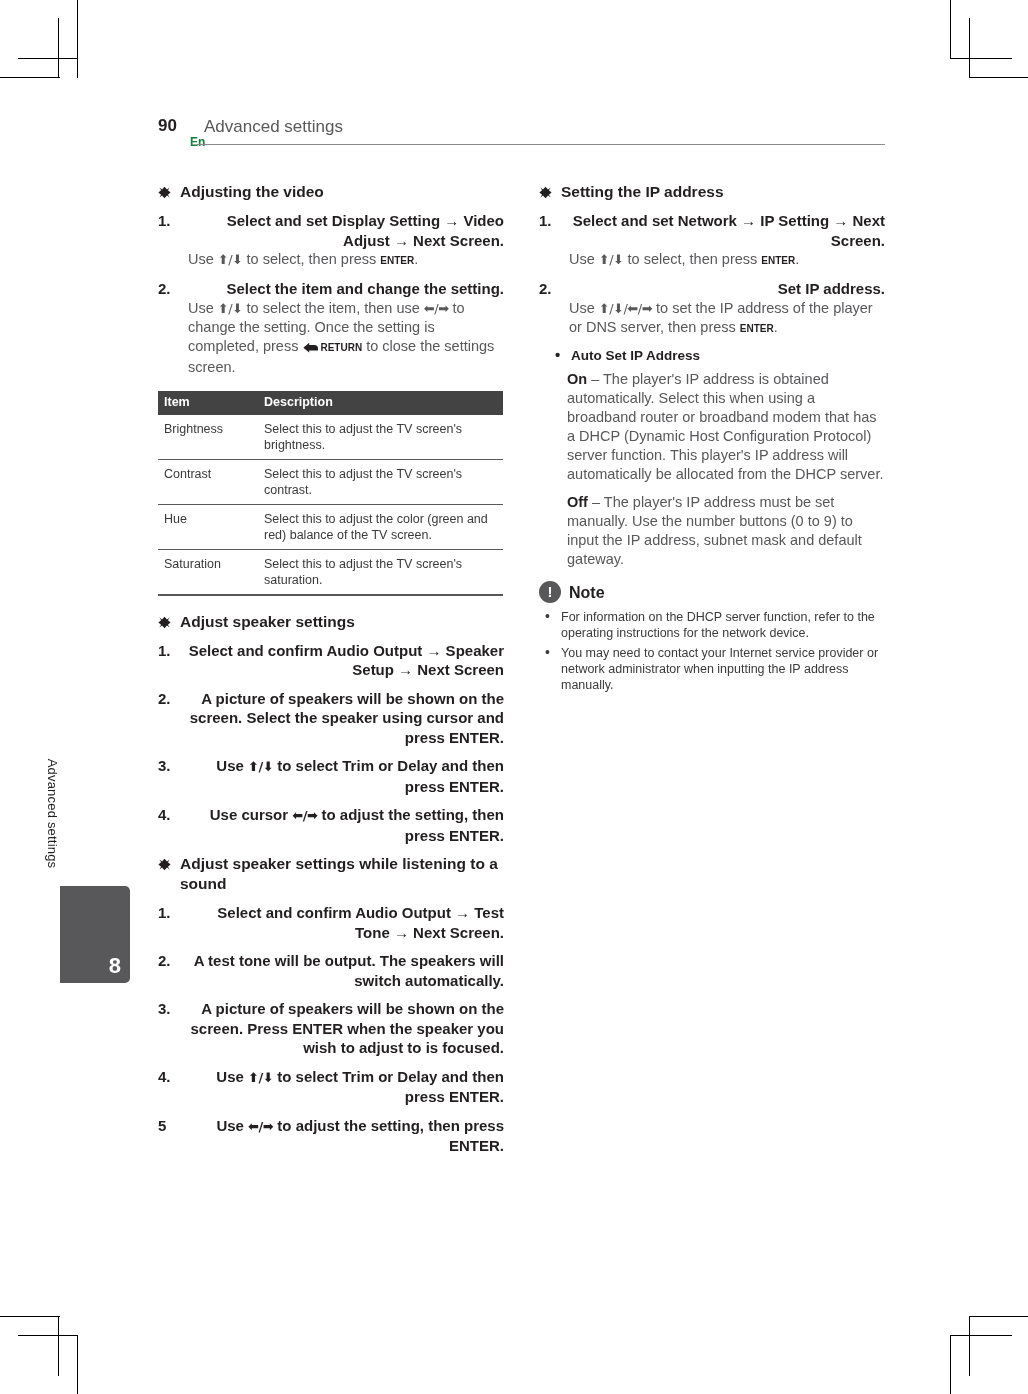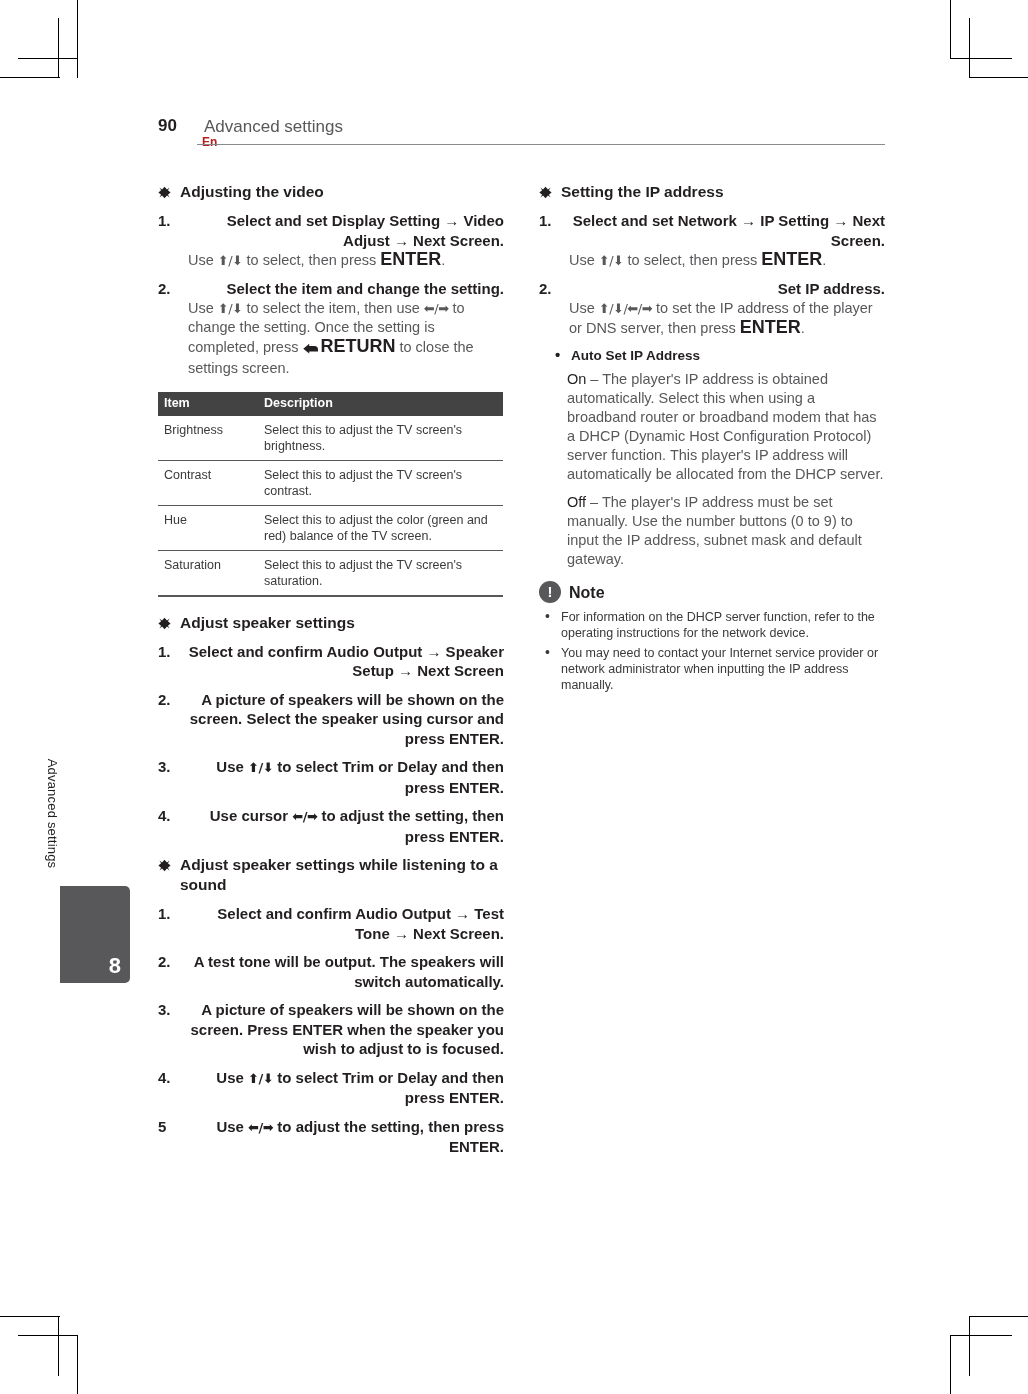--- a/index.html
+++ b/index.html
@@ -19,22 +19,22 @@
   .cm.v{width:1px;}
 
   
   .header{position:absolute;left:158px;top:116px;width:730px;height:40px;}
   .pagenum{
     position:absolute;left:0;top:0;
     font-weight:bold;font-size:17px;line-height:19px;color:#231f20;
     letter-spacing:0px;
   }
   .pagelang{
-    position:absolute;left:12px;top:19px;
-    font-weight:bold;font-size:12px;line-height:14px;color:#b91c1c;padding-left:32px;
+    position:absolute;left:0;top:19px;
+    font-weight:bold;font-size:12px;line-height:14px;color:#15803d;padding-left:32px;
   }
   .chapter-title{
     position:absolute;left:46px;top:1px;
     font-size:17px;line-height:20px;color:#58585b;font-weight:400;
   }
   .header-rule{
     position:absolute;left:197px;top:144px;width:688px;height:1px;background:#8a8a8d;
   }
 
   
@@ -78,34 +78,34 @@
   }
   .step .b{
     font-weight:bold;font-size:15px;line-height:19.5px;color:#231f20;
     display:block;
     text-align:right;
   }
   .step .sub{
     font-weight:400;font-size:14.5px;line-height:19px;color:#58585b;
     display:block;
   }
-  .step .sub b{color:#231f20;font-weight:bold;font-size:18px;}
+  .step .sub b{color:#231f20;font-weight:bold;font-size:10px;}
 
   .bullet-lvl2{
     position:relative;padding-left:18px;margin:3px 0 5px 14px;
     font-weight:bold;font-size:13.5px;line-height:18px;color:#231f20;
   }
   .bullet-lvl2:before{
     content:"\2022";position:absolute;left:2px;top:-1px;font-size:15px;
   }
   .para{
     margin:0 0 9px 28px;
     font-size:14.5px;line-height:19px;color:#58585b;
   }
-  .para b{color:#231f20;font-weight:normal;text-align:center;}
+  .para b{color:#231f20;font-weight:bold;text-align:center;}
   .keys{font-family:"DejaVu Sans",sans-serif;font-size:13px;letter-spacing:-0.5px;}
   .retico{display:inline-block;vertical-align:-2px;margin:0 1px;}
 
   
   .tbl{
     width:345px;border-collapse:collapse;margin:14px 0 16px 0;
     table-layout:fixed;
   }
   .tbl th{
     background:#434343;color:#ffffff;text-align:left;

